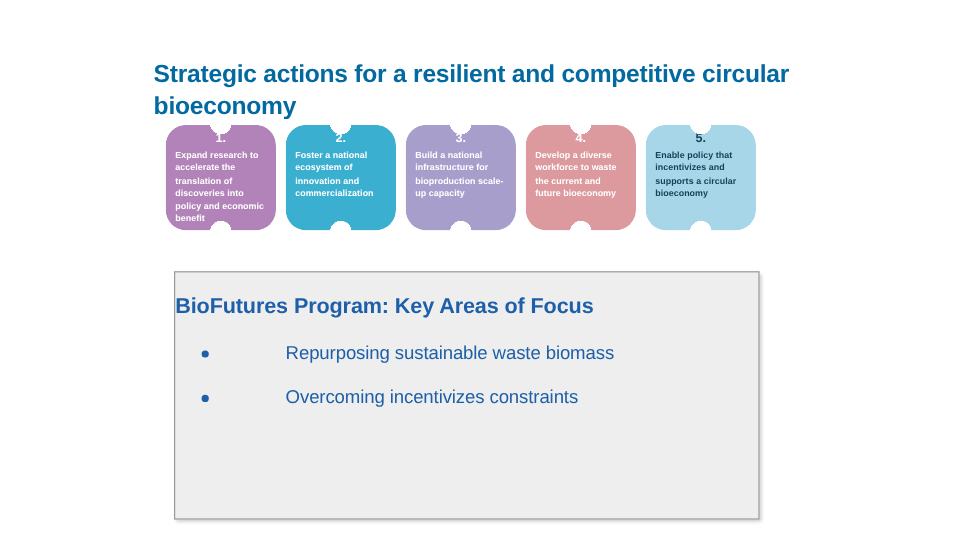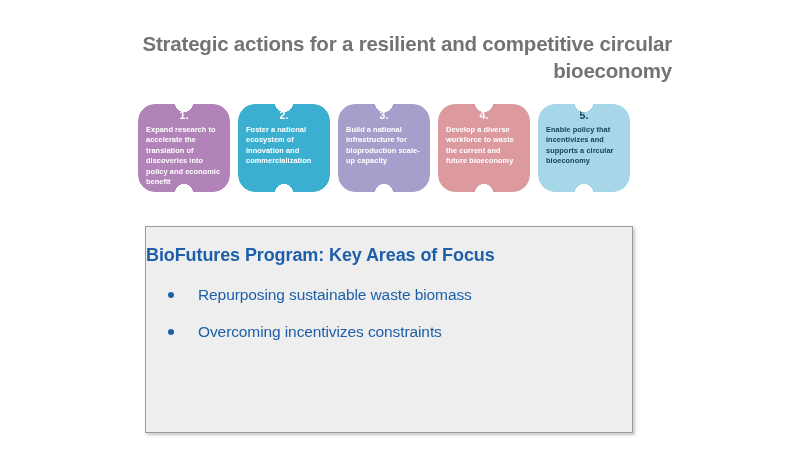--- a/index.html
+++ b/index.html
@@ -12,26 +12,26 @@
     background: #ffffff;
     font-family: "Liberation Sans", sans-serif;
     overflow: hidden;
     position: relative;
   }
 
   
   .slide-title {
     position: absolute;
     left: 128px;
-    top: 30px;
+    top: 48px;
     width: 544px;
-    text-align: right;
+    text-align: left;
     font-size: 20.5px;
     font-weight: bold;
-    color: #737373;
+    color: #0369a1;
     line-height: 1.32;
     letter-spacing: -0.2px;
   }
 
   
   .cards-row {
     position: absolute;
     left: 138px;
     top: 104px;
     width: 524px;
@@ -110,20 +110,21 @@
   .bullet-list {
     margin: 18px 0 0 0;
     padding: 0;
     list-style: none;
   }
   .bullet-item {
     display: flex;
     align-items: flex-start;
     margin: 0 0 16px 0;
     padding: 0 30px 0 22px;
+    gap: 40px;
   }
   .bullet-dot {
     flex: 0 0 auto;
     width: 6px;
     height: 6px;
     border-radius: 50%;
     background: #1d5fa8;
     margin: 8px 24px 0 0;
   }
   .bullet-text {

